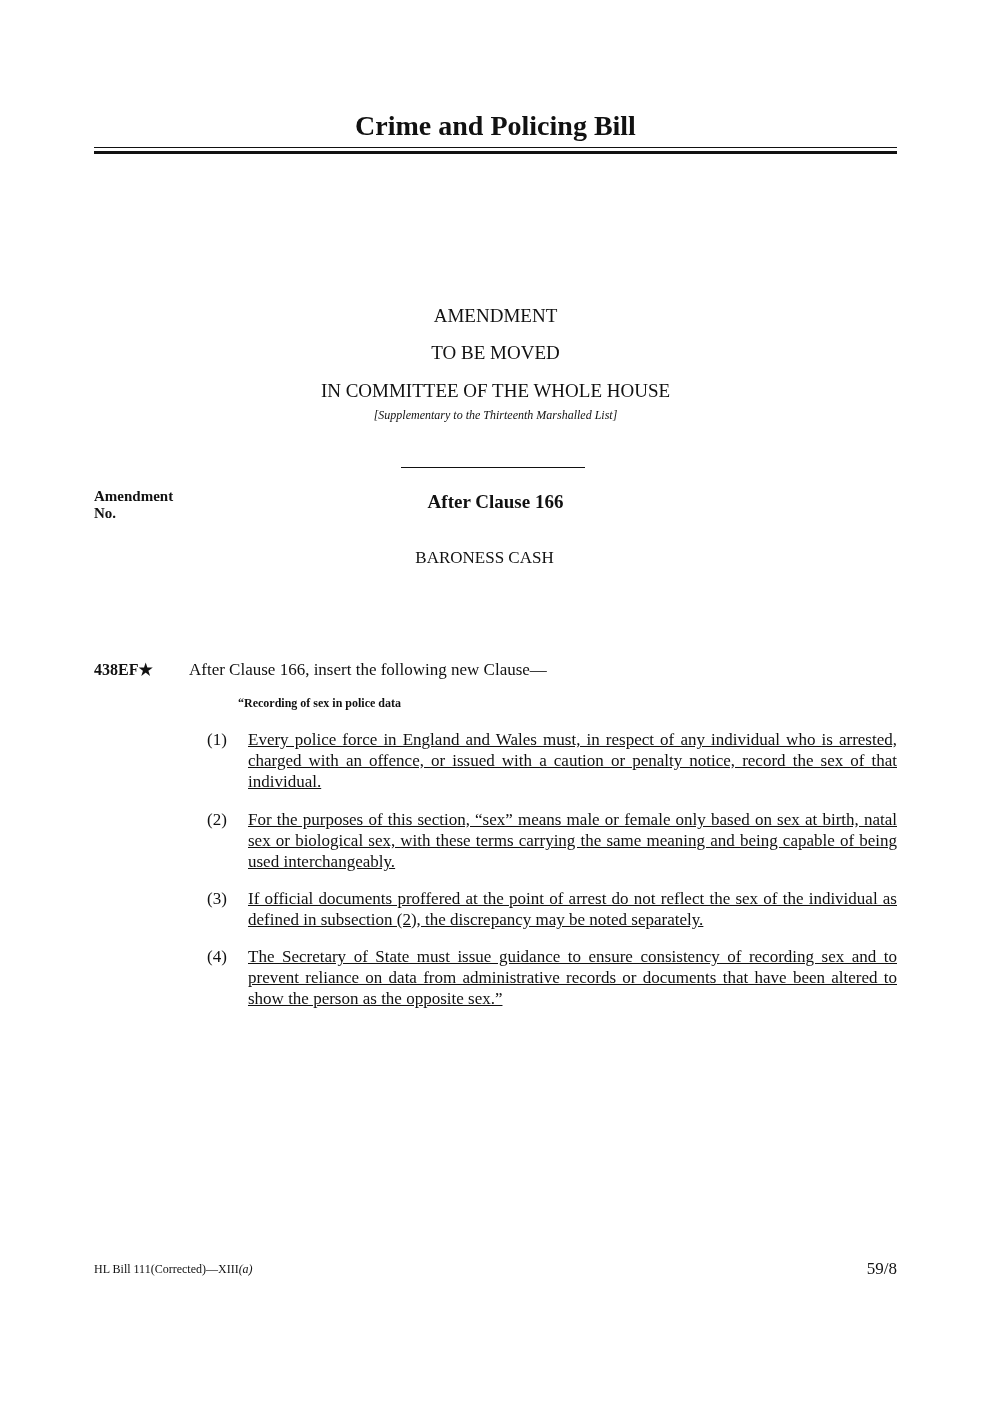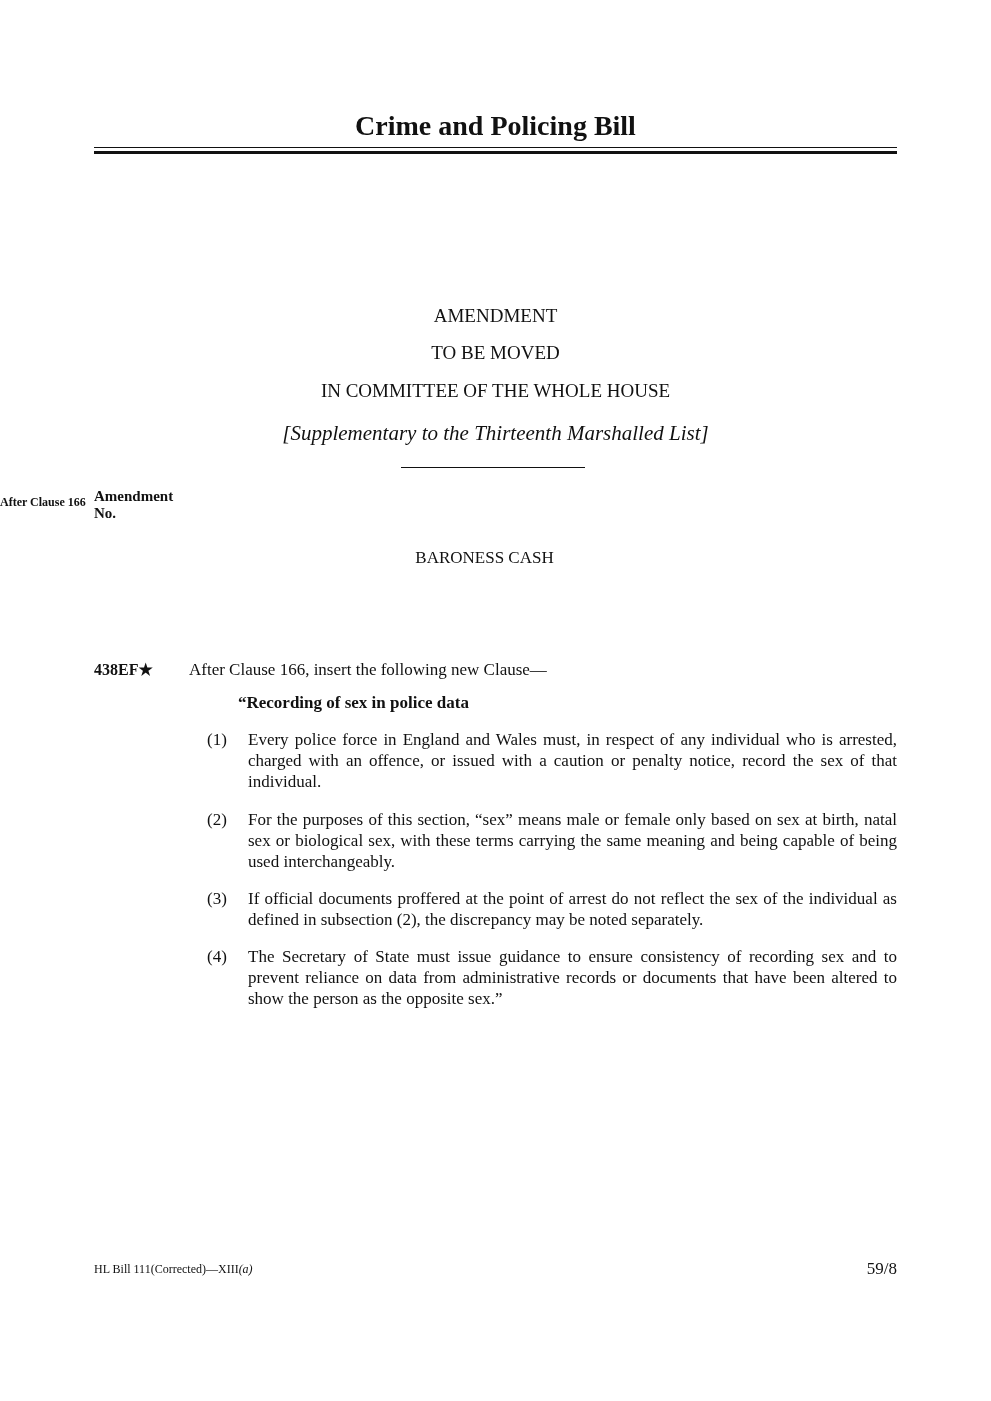--- a/index.html
+++ b/index.html
@@ -16,54 +16,54 @@
     .rule-thick { left: 94px; width: 803px; top: 151px; height: 0; border-top: 3px solid #111; }
     .center-line {
       left: 0; width: 991px; text-align: center; font-size: 19px; line-height: 24px;
     }
     .italic { font-style: italic; }
     .short-rule { left: 401px; width: 184px; top: 467px; border-top: 1px solid #111; height: 0; }
     .amend-no-label {
       left: 94px; top: 488px; font-size: 15px; font-weight: bold; line-height: 17px;
     }
     .after-clause {
-      left: 0; width: 991px; top: 491px; font-size: 12px; font-weight: bold; line-height: 22px;
+      left: 0; width: 991px; top: 491px; text-align: center; font-size: 19px; font-weight: bold; line-height: 22px;
     }
     .sponsors {
       left: 0; width: 969px; top: 547px; text-align: center; font-size: 17px; line-height: 21px;
     }
     .amend-num {
       left: 94px; top: 659px; font-size: 16px; font-weight: bold; line-height: 22px;
     }
     .intro {
       left: 189px; top: 659px; font-size: 17px; line-height: 22px;
     }
     .clause-heading {
-      left: 238px; top: 692px; font-size: 17px; font-weight: bold; line-height: 22px;
+      left: 238px; top: 692px; font-size: 12px; font-weight: bold; line-height: 22px;
     }
     .subsection {
       left: 207px; width: 690px; font-size: 17px; line-height: 21px;
       display: flex;
     }
     .subsection .num { width: 41px; flex: none; }
-    .subsection .text { flex: 1; text-align: justify; }
+    .subsection .text { flex: 1; text-align: justify; text-decoration: underline; }
     .footer-left { left: 94px; top: 1258px; font-size: 12px; line-height: 22px; }
     .footer-right { right: 94px; top: 1258px; font-size: 17px; line-height: 22px; }
   </style>
 </head>
 <body>
 
 <div class="abs title">Crime and Policing Bill</div>
 <div class="abs rule-thin"></div>
 <div class="abs rule-thick"></div>
 
 <div class="abs center-line" style="top:304px;">AMENDMENT</div>
 <div class="abs center-line" style="top:341px;">TO BE MOVED</div>
 <div class="abs center-line" style="top:379px;">IN COMMITTEE OF THE WHOLE HOUSE</div>
-<div class="abs center-line italic" style="top:421px; font-size:21px;">[Supplementary to the Thirteenth Marshalled List]</div>
+<div class="abs center-line italic" style="top:403px; font-size:12px;">[Supplementary to the Thirteenth Marshalled List]</div>
 <div class="abs short-rule"></div>
 
 <div class="abs amend-no-label">
   <div>Amendment</div>
   <div>No.</div>
 </div>
 <div class="abs after-clause">After Clause 166</div>
 
 <div class="abs sponsors">
   <div>BARONESS CASH</div>

